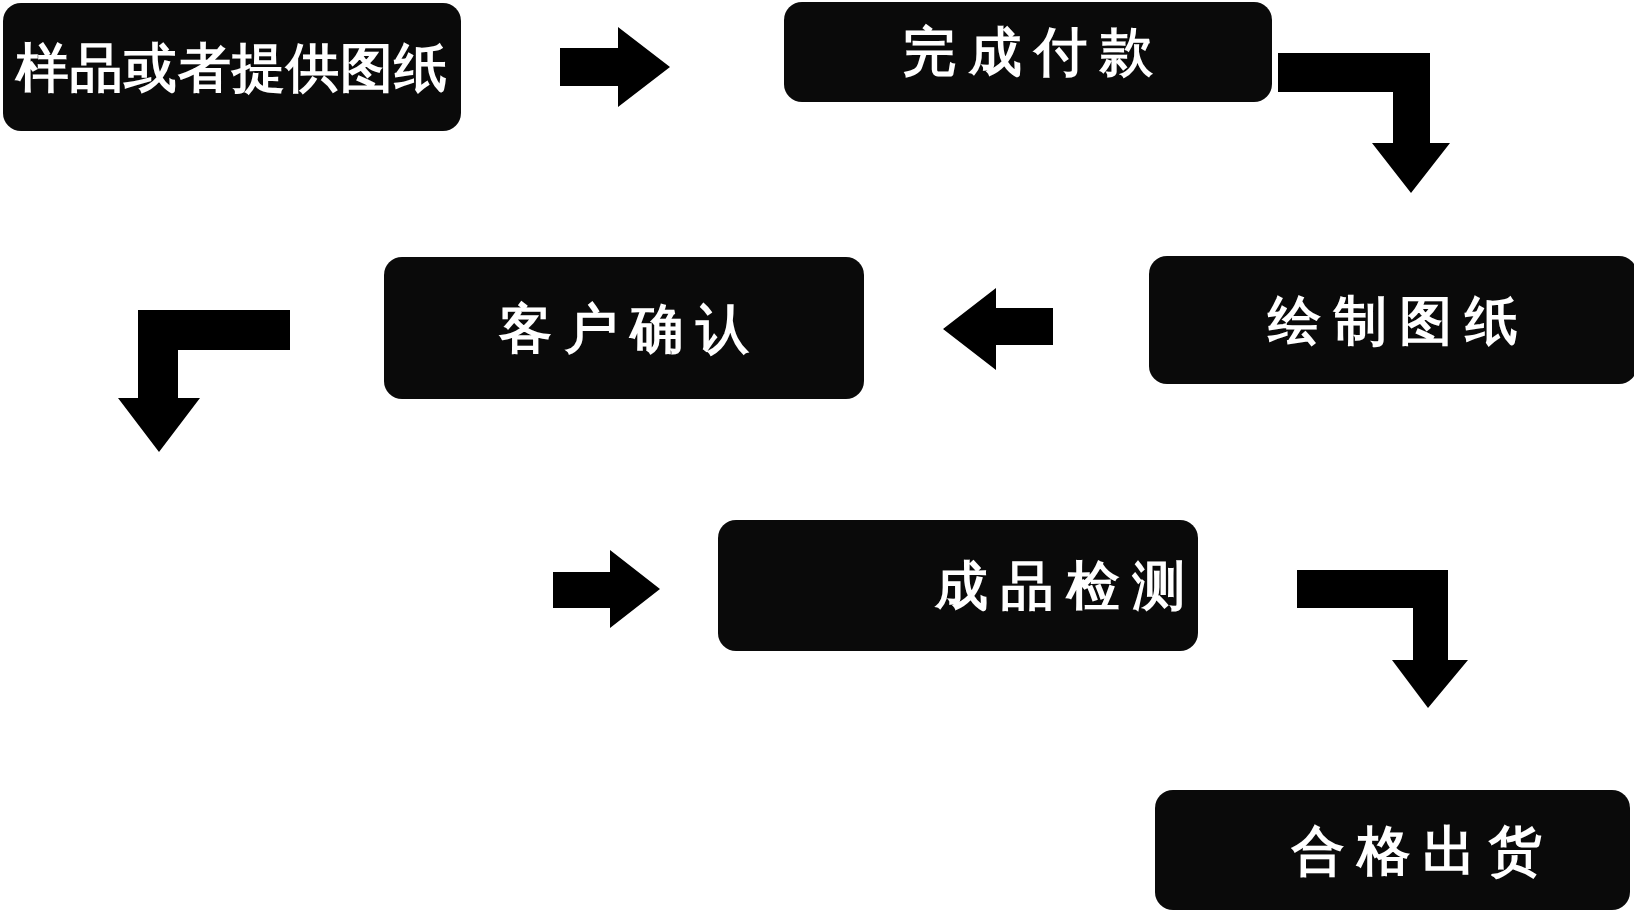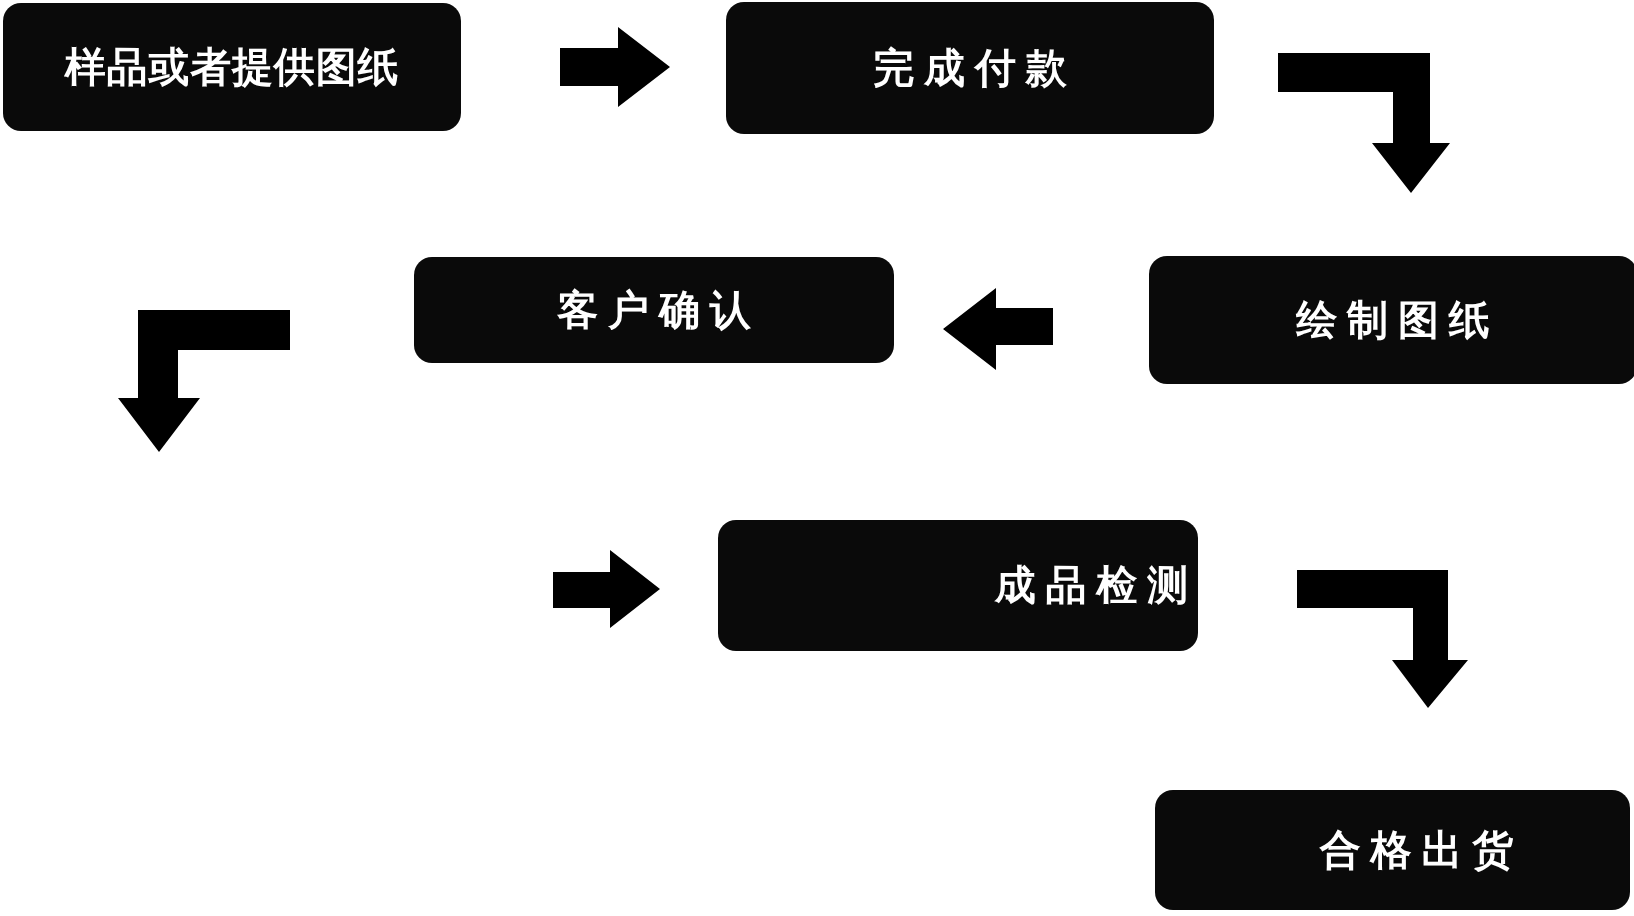--- a/index.html
+++ b/index.html
@@ -21,40 +21,40 @@
     position: absolute;
     background: #0a0a0a;
     border-radius: 18px;
     display: flex;
     align-items: center;
     justify-content: center;
     box-sizing: border-box;
   }
   .node .label {
     color: #ffffff;
-    font-size: 41px;
+    font-size: 53px;
     font-weight: bold;
     letter-spacing: 0.24em;
     text-indent: 0.24em;
     white-space: nowrap;
     line-height: 1;
   }
   .node.tight .label {
     letter-spacing: 0.02em;
     text-indent: 0;
   }
   .arrow {
     position: absolute;
     display: block;
   }
   
   #node-1 { left: 3px;    top: 3px;   width: 458px; height: 128px; }
-  #node-2 { left: 726px;  top: 2px;   width: 488px; height: 132px; }
+  #node-2 { left: 784px;  top: 2px;   width: 488px; height: 100px; font-family: Liberation Serif, serif; }
   #node-3 { left: 1149px; top: 256px; width: 488px; height: 128px; }
-  #node-4 { left: 414px;  top: 257px; width: 480px; height: 106px; }
+  #node-4 { left: 384px;  top: 257px; width: 480px; height: 142px; }
   #node-5 { left: 0px;    top: 522px; width: 487px; height: 133px; }
   #node-6 { left: 718px;  top: 520px; width: 480px; height: 131px; justify-content: flex-end; }
   #node-7 { left: 1155px; top: 790px; width: 475px; height: 120px; padding-left: 48px; }
   
   #arrow-1 { left: 560px;  top: 27px;  }
   #arrow-2 { left: 1278px; top: 53px;  }
   #arrow-3 { left: 943px;  top: 288px; }
   #arrow-4 { left: 118px;  top: 310px; }
   #arrow-5 { left: 553px;  top: 550px; }
   #arrow-6 { left: 1297px; top: 570px; }

